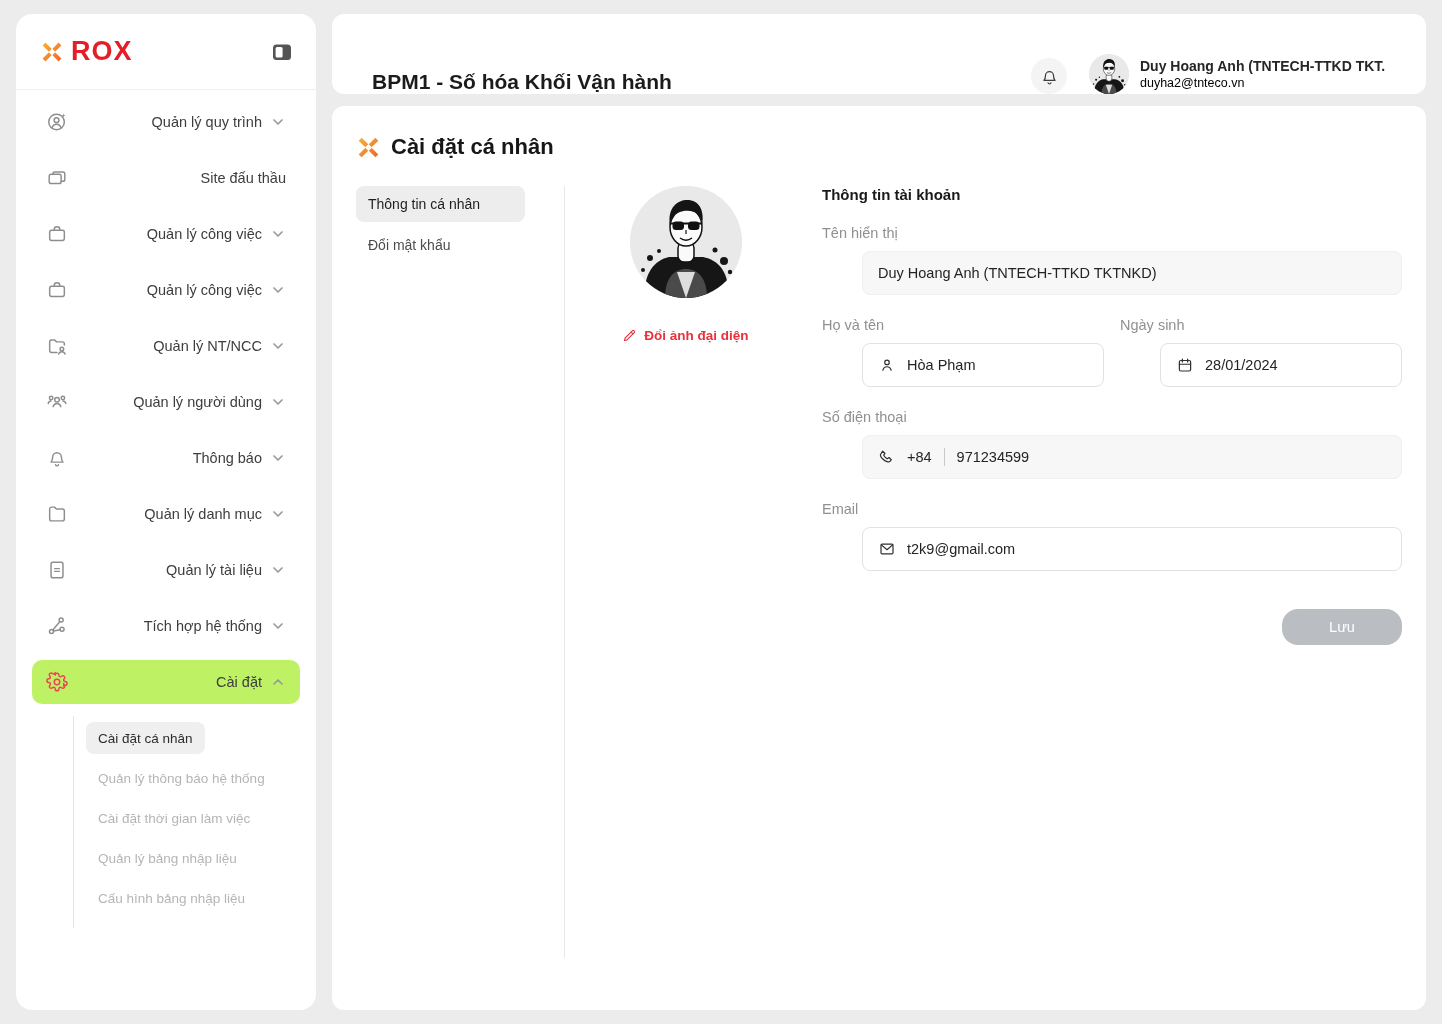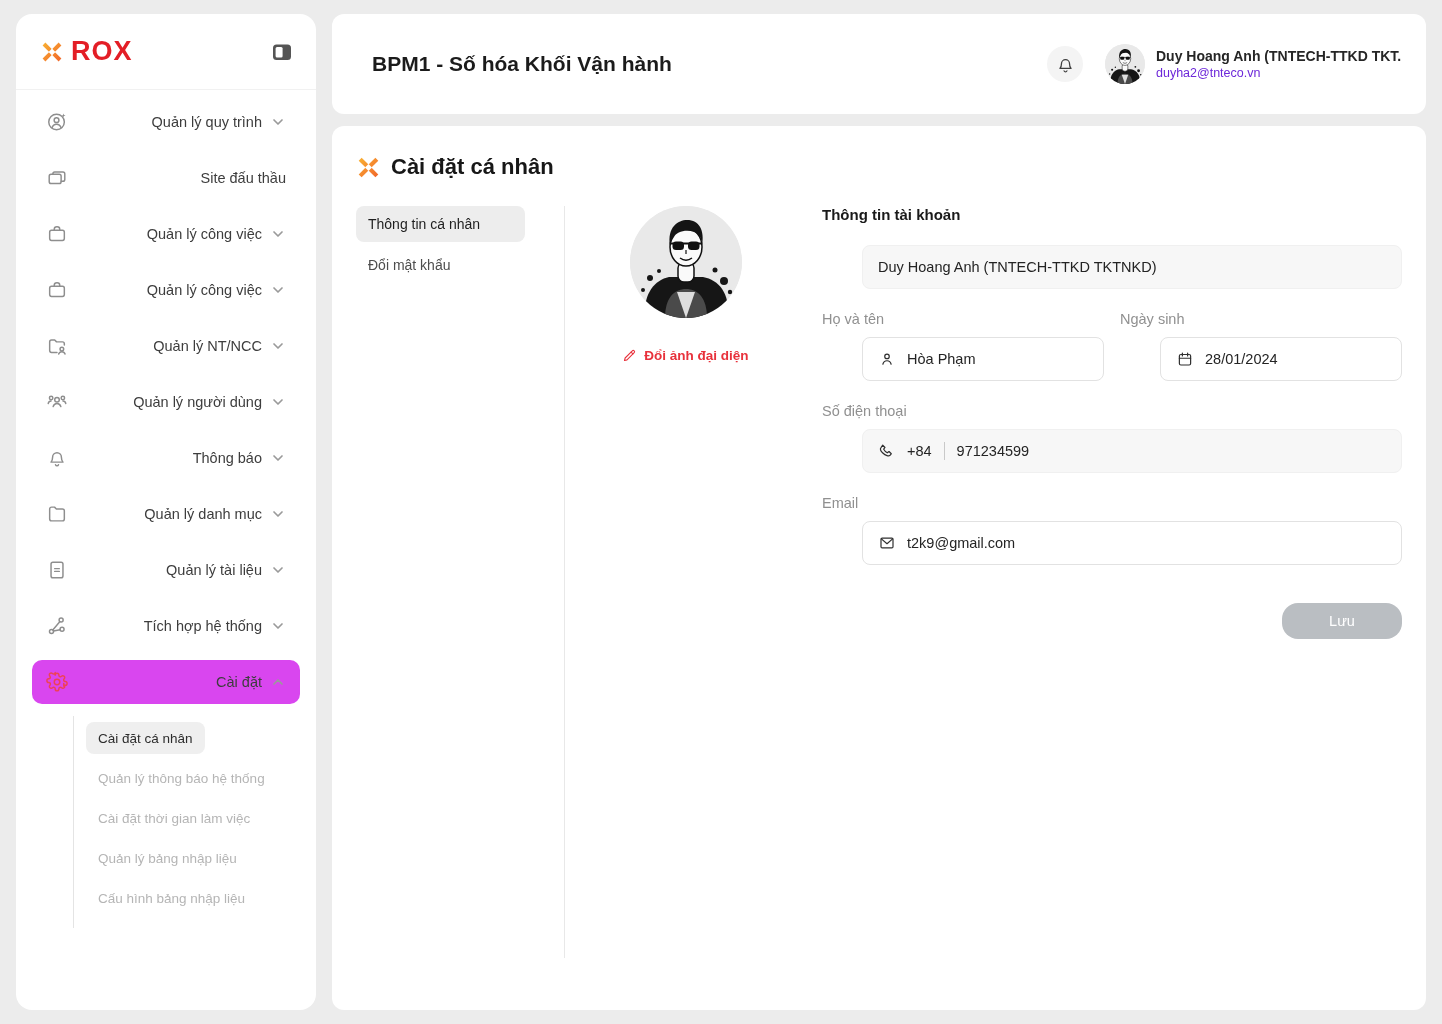--- a/index.html
+++ b/index.html
@@ -13,42 +13,42 @@
   svg { display:block; }
 
   
   .sidebar { width:300px; flex-shrink:0; background:#fff; border-radius:16px; display:flex; flex-direction:column; overflow:hidden;text-align:right; }
   .logo-row { height:76px; padding:0 22px 0 24px; display:flex; align-items:center; justify-content:space-between; border-bottom:1px solid #f1f1f1; flex-shrink:0; }
   .logo { display:flex; align-items:center; gap:7px; }
   .logo-text { font-size:27px; font-weight:bold; color:#e31e26; letter-spacing:1px; line-height:1; }
   .collapse-btn { cursor:pointer; }
   .menu { padding:10px 16px 0 16px; overflow:hidden; }
   .mi { height:44px; border-radius:10px; display:flex; align-items:center; gap:8px; padding:0 14px; margin-bottom:12px; font-size:14.5px; color:#3d3d3d; cursor:pointer; }
-  .mi.active { background:#d946ef; }
+  .mi.active { background:#bef264; }
   .mi .ic { width:22px; height:22px; flex-shrink:0; }
   .mi .ic svg { width:22px; height:22px; stroke:#8e8e8e; fill:none; stroke-width:1.6; stroke-linecap:round; stroke-linejoin:round; }
   .mi.active .ic.red svg { stroke:#ee4256; }
   .mi .lbl { flex:1; white-space:nowrap; overflow:hidden; }
   .chev svg { width:16px; height:16px; stroke:#9a9a9a; fill:none; stroke-width:1.7; stroke-linecap:round; stroke-linejoin:round; }
   .submenu { margin:2px 0 0 41px; border-left:1px solid #e4e4e4; padding:6px 0 6px 12px; }
   .smi { height:32px; margin-bottom:8px; display:inline-flex; align-items:center; padding:0 12px; font-size:13.5px; color:#b5b5b5; border-radius:8px; cursor:pointer; white-space:nowrap; }
   .smi { display:flex; width:fit-content; }
   .smi.active { background:#efefef; color:#2d2d2d; }
 
   
   .right-col { flex:1; display:flex; flex-direction:column; gap:12px; min-width:0; }
 
-  .topbar { height:100px; flex-shrink:0; background:#fff; border-radius:12px; display:flex; align-items:center; padding:0 24px 0 40px; }
+  .topbar { height:80px; flex-shrink:0; background:#fff; border-radius:12px; display:flex; align-items:flex-end; padding:0 40px 0 40px; }
   .topbar-title { flex:1; font-size:21px; font-weight:bold; color:#1b1b1b; }
   .bell-btn { width:36px; height:36px; border-radius:50%; background:#f4f4f4; display:flex; align-items:center; justify-content:center; margin-right:22px; cursor:pointer; }
   .bell-btn svg { width:19px; height:19px; stroke:#3f3f3f; fill:none; stroke-width:1.6; stroke-linecap:round; stroke-linejoin:round; }
   .user-chip { display:flex; align-items:center; gap:11px; cursor:pointer; }
   .avatar-sm { width:40px; height:40px; border-radius:50%; overflow:hidden; background:#e9e9e9; flex-shrink:0; }
   .uname { font-size:14px; font-weight:bold; color:#262626; max-width:246px; white-space:nowrap; overflow:hidden; }
-  .uemail { font-size:12.5px; color:#6d28d9; margin-top:2px; }
+  .uemail { font-size:12.5px; color:#000000; margin-top:2px; }
 
   .content-card { flex:1; background:#fff; border-radius:12px; padding:28px 24px 26px 24px; display:flex; flex-direction:column; min-height:0; }
   .page-title-row { display:flex; align-items:center; gap:10px; margin-bottom:26px; }
   .page-title { font-size:22px; font-weight:bold; color:#171717; }
   .content-row { flex:1; display:flex; min-height:0; }
 
   .tabs-col { width:208px; flex-shrink:0; }
   .tab { width:169px; height:36px; border-radius:8px; display:flex; align-items:center; padding:0 12px; font-size:14px; color:#4d4d4d; margin-bottom:5px; cursor:pointer; white-space:nowrap; }
   .tab.active { background:#ededed; color:#1e1e1e; }
 
@@ -355,20 +355,21 @@
               <path d="M4 20l1-4L16.5 4.5a2.1 2.1 0 0 1 3 3L8 19l-4 1z"></path>
               <path d="M14.5 6.5l3 3"></path>
             </svg>
           <span>Đổi ảnh đại diện</span>
         </div>
       </div>
 
       <div class="form-col">
         <div class="sec-title">Thông tin tài khoản</div>
 
+        <label class="flabel">Tên hiển thị</label>
         <div class="field disabled fgap">
           <span>Duy Hoang Anh (TNTECH-TTKD TKTNKD)</span>
         </div>
 
         <div class="frow fgap">
           <div class="fcol">
             <label class="flabel">Họ và tên</label>
             <div class="field">
               <span class="fic">
                 <svg viewBox="0 0 24 24">

